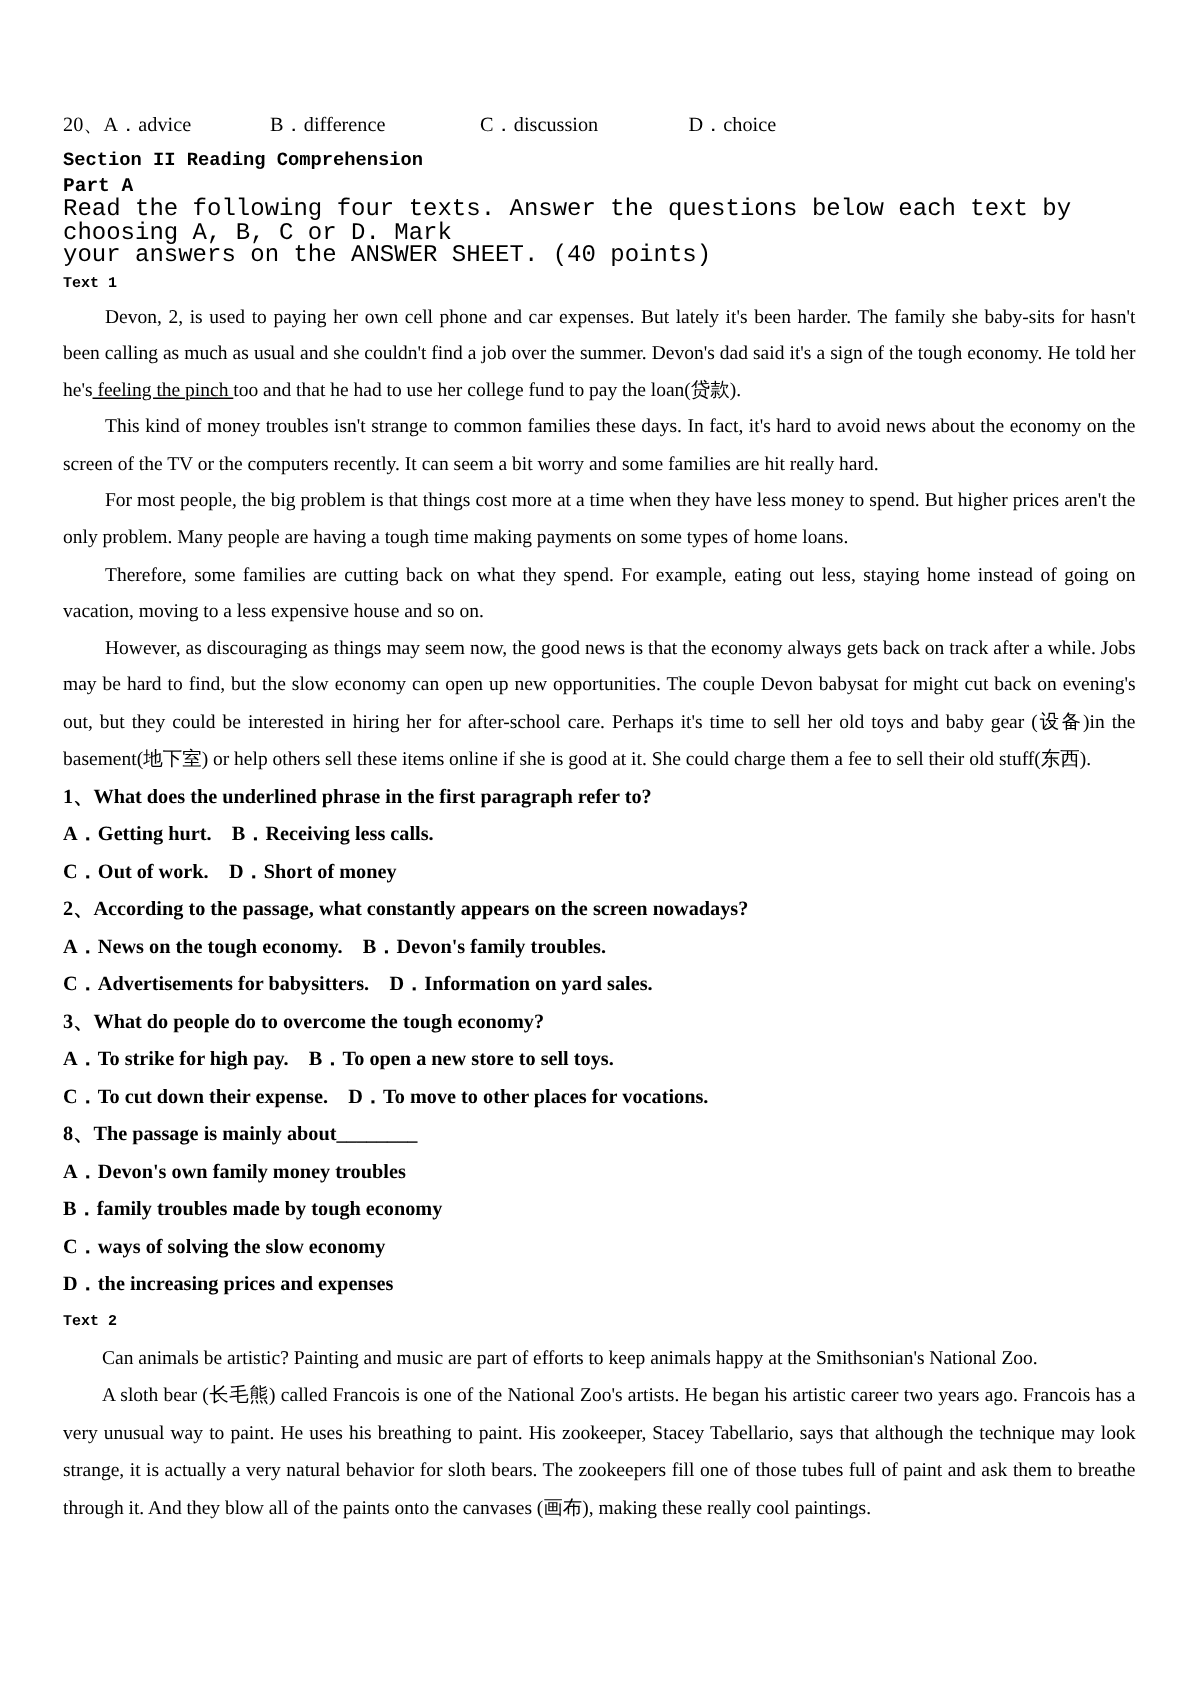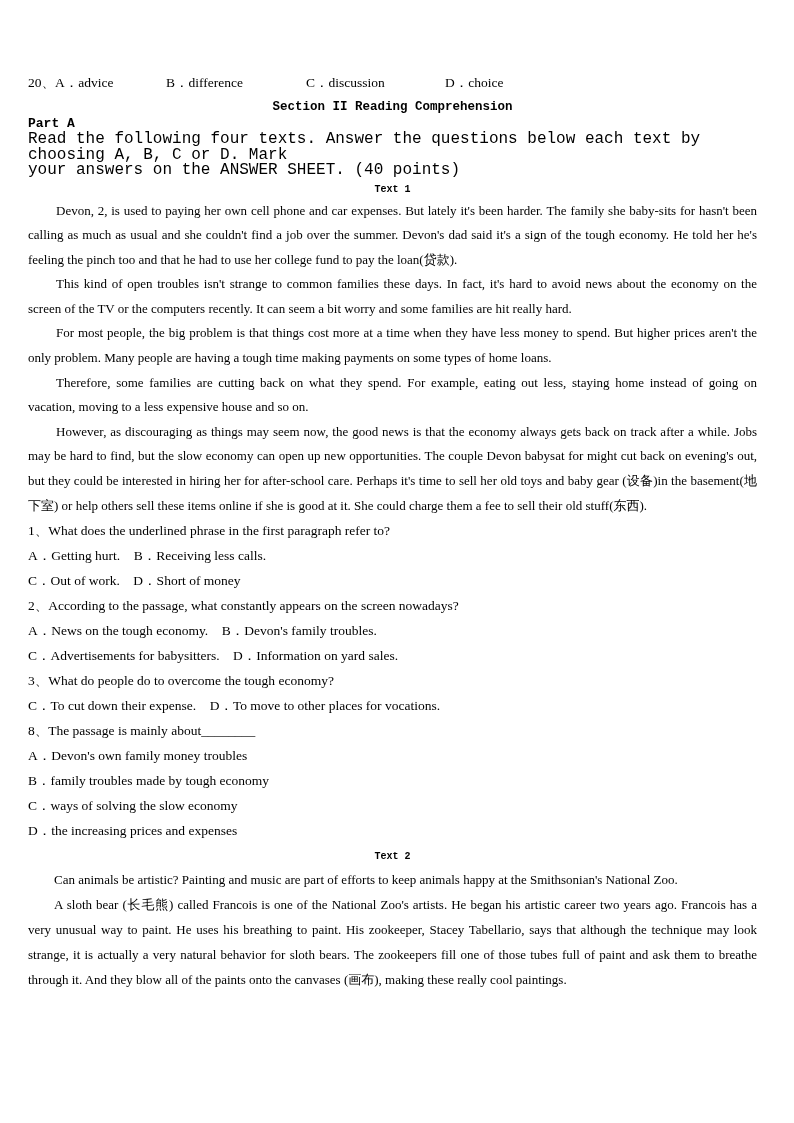--- a/index.html
+++ b/index.html
@@ -1,45 +1,45 @@
 <!DOCTYPE html>
 <html><head>
 <meta charset="utf-8">
 <style>
   html,body{margin:0;padding:0;background:#ffffff;}
   .page{
     position:relative;
     width:794px;height:1123px;
     box-sizing:border-box;
-    padding:74px 37px 0 28px;
+    padding:74px 37px 0 42px;
     background:#ffffff;color:#000000;
     font-family:"Liberation Serif","DejaVu Serif",serif;
     font-size:13px;
     overflow:hidden;
   }
   .mono{font-family:"Liberation Mono","DejaVu Sans Mono",monospace;}
-  .center{text-align:center;}
+  .center{}
 
   .row-q20{font-size:13.5px;line-height:17px;margin-bottom:8px;white-space:nowrap;}
   .row-q20 .opt{display:inline-block;}
   .row-q20 .w1{width:138px;}
   .row-q20 .w2{width:140px;}
   .row-q20 .w3{width:139px;}
 
   .sec-head{font-size:12.5px;line-height:17px;font-weight:bold;}
   .part-label{font-size:13px;line-height:16px;font-weight:bold;}
   .dir-label{font-size:13px;line-height:15px;font-weight:bold;}
   .dir-body{font-size:16px;line-height:15.5px;}
 
   .text-head{font-size:10px;line-height:18px;font-weight:bold;margin-top:2px;}
 
   .para{margin:0;font-size:13px;line-height:24.6px;text-align:justify;text-indent:28px;}
-  .u{}
+  .u{text-decoration:underline;}
 
-  .qline{font-size:13.5px;line-height:25px;white-space:pre-wrap;}
+  .qline{font-size:13.5px;line-height:25px;white-space:pre-wrap;font-weight:bold;}
 
   .t2-head{margin-top:3px;line-height:21px;}
   .para-t2{margin:0;font-size:13px;line-height:25px;text-align:justify;text-indent:26px;}
 </style>
 </head>
 <body>
 
 <div class="page">
 
   <div class="row-q20">
@@ -53,39 +53,40 @@
 
   <div class="dir-body mono">
     <span>Read the following four texts. Answer the questions below each text by choosing A, B, C or D. Mark</span><br>
     <span>your answers on the ANSWER SHEET.  (40 points)</span>
   </div>
 
   <div class="text-head mono center">Text 1</div>
 
   <p class="para"><span>Devon, 2, is used to paying her own cell phone and car expenses. But lately it's been harder. The family she baby-sits for hasn't been calling as much as usual and she couldn't find a job over the summer. Devon's dad said it's a sign of the tough economy. He told her he's</span><span class="u"> feeling the pinch </span><span>too and that he had to use her college fund to pay the loan(贷款).</span></p>
 
-  <p class="para">This kind of open troubles isn't strange to common families these days. In fact, it's hard to avoid news about the economy on the screen of the TV or the computers recently. It can seem a bit worry and some families are hit really hard.</p>
+  <p class="para">This kind of money troubles isn't strange to common families these days. In fact, it's hard to avoid news about the economy on the screen of the TV or the computers recently. It can seem a bit worry and some families are hit really hard.</p>
   <p class="para">For most people, the big problem is that things cost more at a time when they have less money to spend. But higher prices aren't the only problem. Many people are having a tough time making payments on some types of home loans.</p>
   <p class="para">Therefore, some families are cutting back on what they spend.  For example, eating out less, staying home instead of going on vacation, moving to a less expensive house and so on.</p>
   <p class="para">However, as discouraging as things may seem now, the good news is that the economy always gets back on track after a while. Jobs may be hard to find, but the slow economy can open up new opportunities. The couple Devon babysat for might cut back on evening's out, but they could be interested in hiring her for after-school care. Perhaps it's time to sell her old toys and baby gear (设备)in the basement(地下室) or help others sell these items online if she is good at it. She could charge them a fee to sell their old stuff(东西).</p>
 
   <div>
     <div class="qline">1、What does the underlined phrase in the first paragraph refer to?</div>
     <div class="qline">A．Getting hurt.    B．Receiving less calls.</div>
     <div class="qline">C．Out of work.    D．Short of money</div>
   </div>
 
   <div>
     <div class="qline">2、According to the passage, what constantly appears on the screen nowadays?</div>
     <div class="qline">A．News on the tough economy.    B．Devon's family troubles.</div>
     <div class="qline">C．Advertisements for babysitters.    D．Information on yard sales.</div>
   </div>
 
   <div>
     <div class="qline">3、What do people do to overcome the tough economy?</div>
+    <div class="qline">A．To strike for high pay.    B．To open a new store to sell toys.</div>
     <div class="qline">C．To cut down their expense.    D．To move to other places for vocations.</div>
   </div>
 
   <div>
     <div class="qline">8、The passage is mainly about________</div>
     <div class="qline">A．Devon's own family money troubles</div>
     <div class="qline">B．family troubles made by tough economy</div>
     <div class="qline">C．ways of solving the slow economy</div>
     <div class="qline">D．the increasing prices and expenses</div>
   </div>

